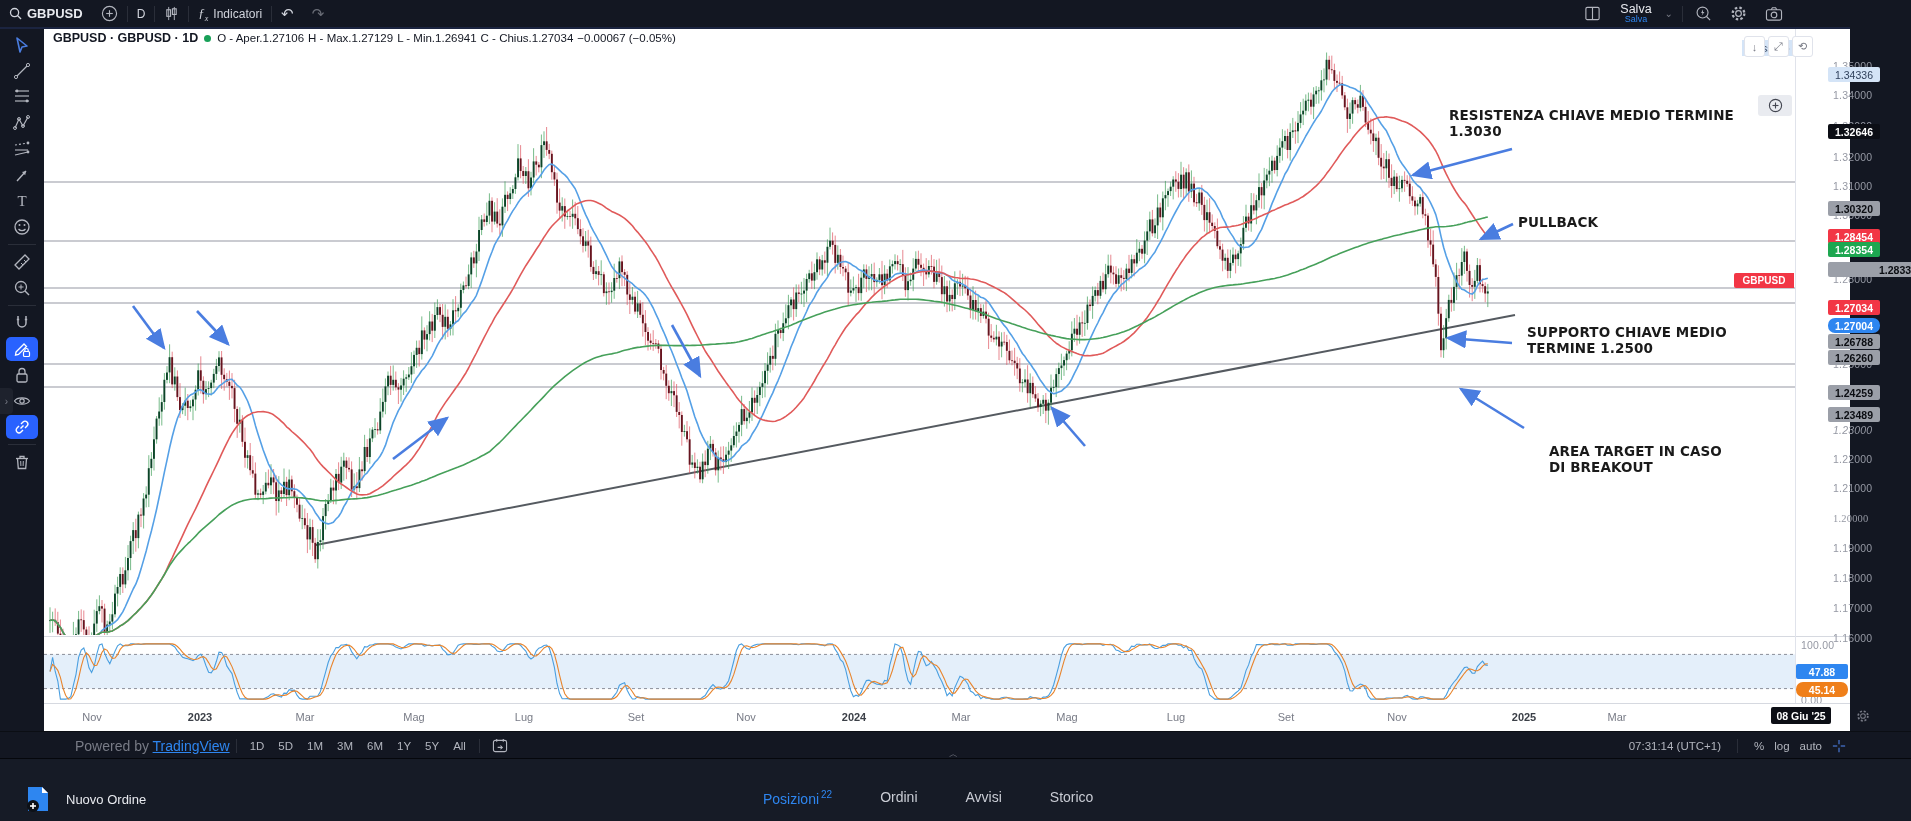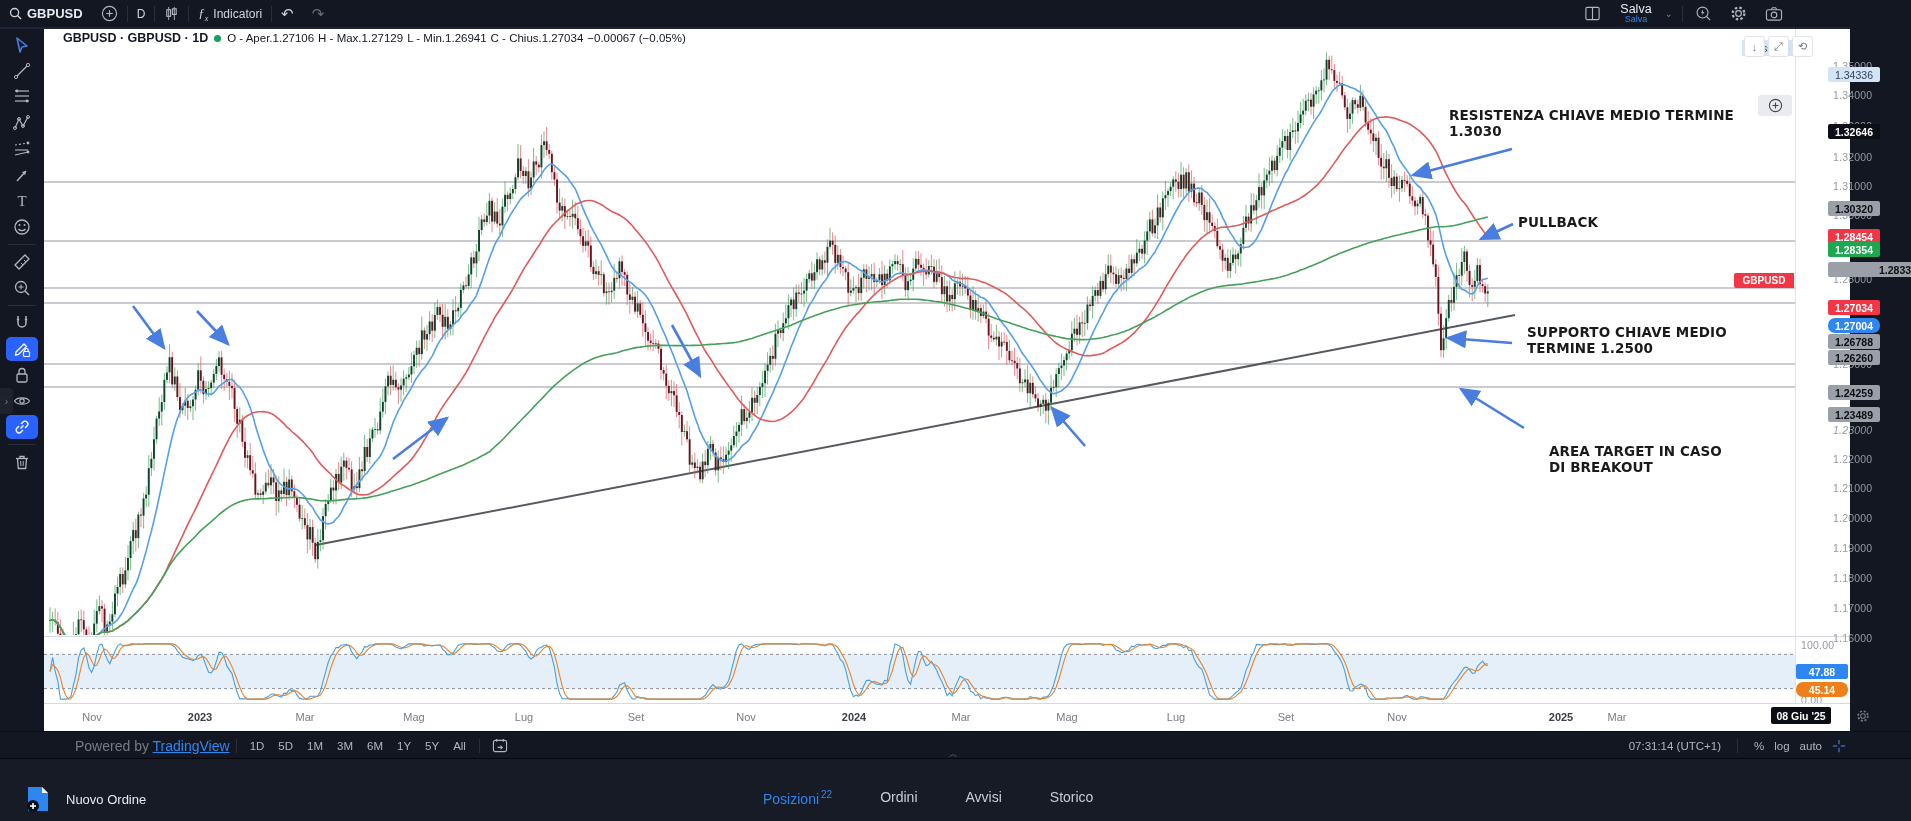--- a/index.html
+++ b/index.html
@@ -15,21 +15,21 @@
   .save-main{font-size:12.5px;color:#e8eaef;}
   .save-sub{font-size:9px;color:#2e86f0;}
   
   #lefttb{position:absolute;left:0;top:27px;width:44px;height:730px;background:#131722;display:flex;flex-direction:column;align-items:center;padding-top:6px;box-sizing:border-box;gap:2px;z-index:25;}
   .ltool{width:32px;height:24px;display:flex;align-items:center;justify-content:center;border-radius:5px;cursor:pointer;color:#b2b5be;}
   .ltool.sel{background:#2962ff;color:#fff;}
   .ltool-div{width:28px;height:1px;background:#2a2e39;margin:3px 0;}
   #expand-tab{position:absolute;left:0;top:388px;width:13px;height:26px;background:#1e222d;border-radius:0 4px 4px 0;color:#787b86;font-size:10px;display:flex;align-items:center;justify-content:center;z-index:26;cursor:pointer;}
   
   #chartwhite{position:absolute;left:44px;top:27px;width:1806px;height:704px;background:#ffffff;}
-  #legend{position:absolute;left:63px;top:31px;z-index:12;display:flex;align-items:center;gap:6px;font-size:11.5px;color:#131722;}
+  #legend{position:absolute;left:53px;top:31px;z-index:12;display:flex;align-items:center;gap:6px;font-size:11.5px;color:#131722;}
   #legend .sym{font-weight:bold;font-size:12.5px;}
   #legend .dot{width:7px;height:7px;border-radius:50%;background:#18a058;}
   #legend .vals span{margin-right:4px;}
   .pane-sep{position:absolute;left:44px;width:1806px;height:1px;background:#d6d9e0;z-index:8;}
   #vscale-sep{position:absolute;left:1795px;top:27px;width:1px;height:704px;background:#e0e3eb;z-index:9;}
   
   #pricescale{position:absolute;left:1796px;top:27px;width:54px;height:676px;z-index:10;font-size:10.5px;color:#9598a3;margin-left:32px;}
   .pl{position:absolute;left:5px;transform:translateY(-50%);letter-spacing:.2px;}
   .badge{position:absolute;left:0px;width:52px;height:15px;border-radius:2px;font-size:10.5px;display:flex;align-items:center;justify-content:center;font-weight:bold;}
   .b-gray{background:#9b9fa8;color:#0b0d12;}
@@ -907,21 +907,21 @@
       <div class="pl" style="top: 68px;">1.34000</div>
       <div class="pl" style="top: 99px;">1.33000</div>
       <div class="pl" style="top: 130px;">1.32000</div>
       <div class="pl" style="top: 159px;">1.31000</div>
       <div class="pl" style="top: 188px;">1.30000</div>
       <div class="pl" style="top: 252px;">1.28000</div>
       <div class="pl" style="top: 337px;">1.25000</div>
       <div class="pl" style="top: 403px; font-style: italic;">1.23000</div>
       <div class="pl" style="top: 432px;">1.22000</div>
       <div class="pl" style="top: 461px;">1.21000</div>
-      <div class="pl" style="top: 491px;">1.20000</div>
+      <div class="pl" style="top: 491px; font-family: Liberation Serif, serif;">1.20000</div>
       <div class="pl" style="top: 521px;">1.19000</div>
       <div class="pl" style="top: 551px;">1.18000</div>
       <div class="pl" style="top: 581px;">1.17000</div>
       <div class="pl" style="top: 611px;">1.16000</div>
       <div class="badge b-max" style="top: 40px;">1.34336</div>
       <div class="badge b-black" style="top: 97px;">1.32646</div>
       <div class="badge b-gray" style="top: 174px;">1.30320</div>
       <div class="badge b-red" style="top: 202px;">1.28454</div>
       <div class="badge b-green" style="top: 215px;">1.28354</div>
       <div class="badge b-gray" style="top: 235px; padding-left: 44px;">1.28338</div>
@@ -963,21 +963,21 @@
       <div class="tt" style="left: 370px;">Mag</div>
       <div class="tt" style="left: 480px;">Lug</div>
       <div class="tt" style="left: 592px;">Set</div>
       <div class="tt" style="left: 702px;">Nov</div>
       <div class="tt yr" style="left: 810px;">2024</div>
       <div class="tt" style="left: 917px;">Mar</div>
       <div class="tt" style="left: 1023px;">Mag</div>
       <div class="tt" style="left: 1132px;">Lug</div>
       <div class="tt" style="left: 1242px;">Set</div>
       <div class="tt" style="left: 1353px;">Nov</div>
-      <div class="tt yr" style="left: 1517px;">2025</div>
+      <div class="tt yr" style="left: 1480px;">2025</div>
       <div class="tt" style="left: 1573px;">Mar</div>
     </div>
 
   <div id="annos">
       <div class="anno" style="left: 1449px; top: 107px;">
         <div>RESISTENZA CHIAVE MEDIO TERMINE</div>
         <div>1.3030</div>
       </div>
       <div class="anno" style="left: 1518px; top: 214px;">
         <div>PULLBACK</div>

